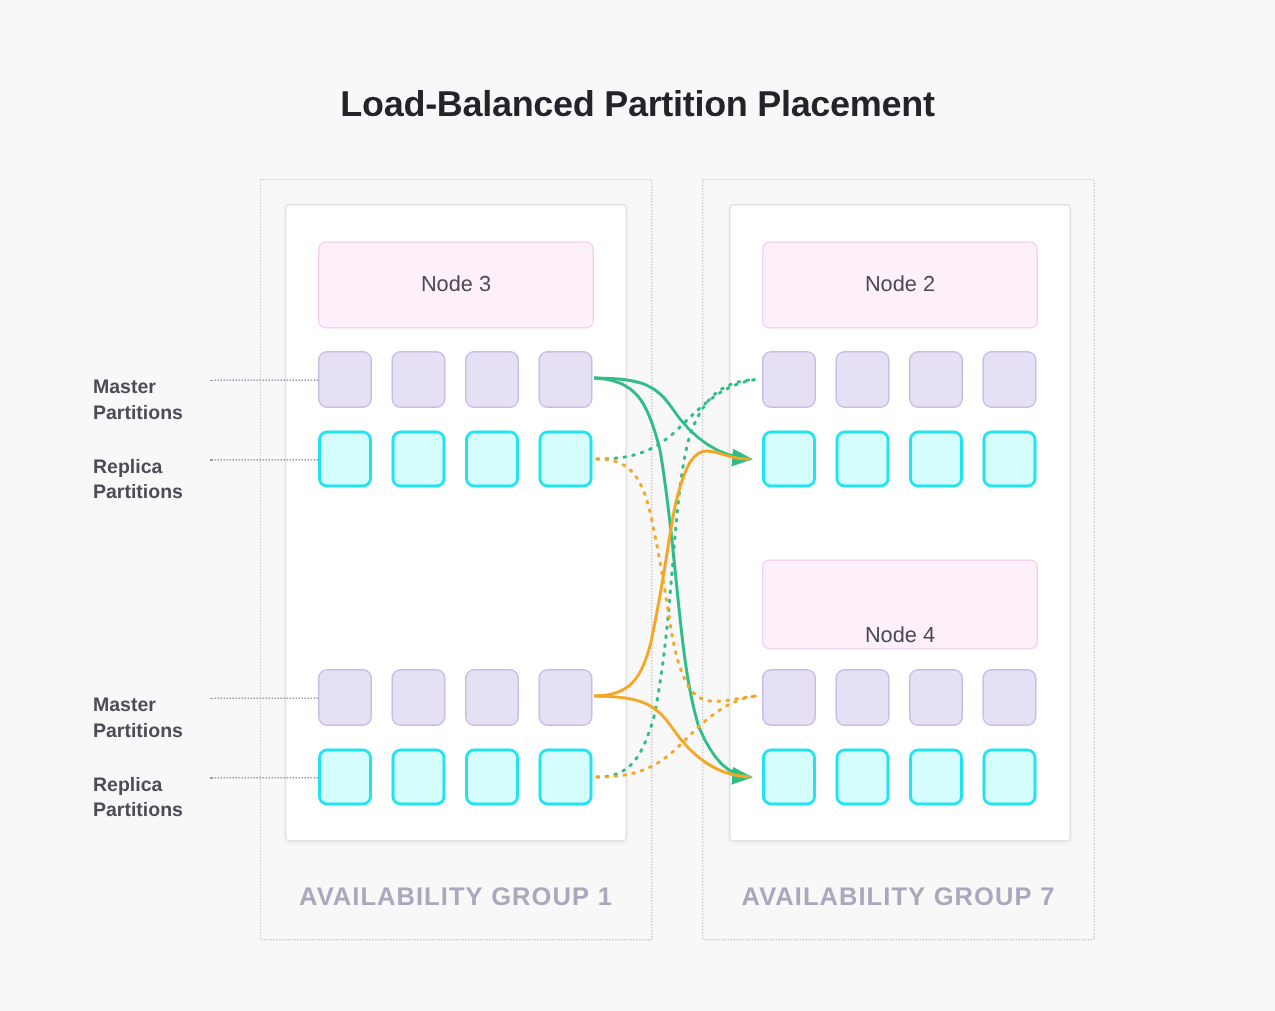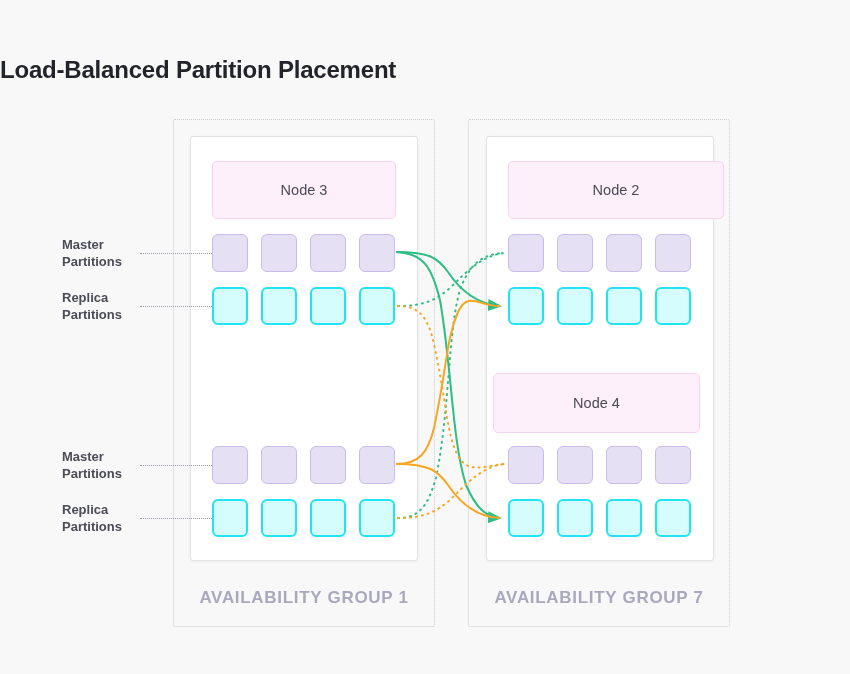--- a/index.html
+++ b/index.html
@@ -19,20 +19,21 @@
     width: 850px;
     height: 674px;
   }
 
   
   .title {
     position: absolute;
     left: 0;
     top: 56px;
     width: 850px;
+    text-align: center;
     font-size: 24px;
     font-weight: bold;
     color: #22242a;
     letter-spacing: -0.2px;
   }
 
   
   .ag {
     position: absolute;
     border: 1px dotted #c9c9ce;
@@ -99,20 +100,21 @@
 
   
   .side-label {
     position: absolute;
     width: 110px;
     text-align: left;
     font-size: 13px;
     font-weight: bold;
     line-height: 17px;
     color: #4c4c57;
+    margin-top: 13px;
   }
   .leader {
     position: absolute;
     border-top: 1px dotted #9a9aa6;
     height: 0;
   }
 
   
   #links {
     position: absolute;
@@ -154,33 +156,33 @@
   <div class="part replica" style="left:261px; top:499px;"></div>
   <div class="part replica" style="left:310px; top:499px;"></div>
   <div class="part replica" style="left:359px; top:499px;"></div>
 
   <div class="ag" id="ag2">
     <div class="ag-label">AVAILABILITY GROUP 7</div>
   </div>
 
   <div class="card" id="card2"></div>
 
-  <div class="node-box" style="left:508px; top:161px; width:216px; height:58px;">
+  <div class="node-box" style="left:508px; top:161px; width:184px; height:58px;">
     <span>Node 2</span>
   </div>
   <div class="part master" style="left:508px; top:234px;"></div>
   <div class="part master" style="left:557px; top:234px;"></div>
   <div class="part master" style="left:606px; top:234px;"></div>
   <div class="part master" style="left:655px; top:234px;"></div>
   <div class="part replica" style="left:508px; top:287px;"></div>
   <div class="part replica" style="left:557px; top:287px;"></div>
   <div class="part replica" style="left:606px; top:287px;"></div>
   <div class="part replica" style="left:655px; top:287px;"></div>
 
-  <div class="node-box" style="left:493px; top:373px; width:207px; height:60px;">
+  <div class="node-box" style="left:508px; top:373px; width:184px; height:60px;align-items:flex-end;">
     <span>Node 4</span>
   </div>
   <div class="part master" style="left:508px; top:446px;"></div>
   <div class="part master" style="left:557px; top:446px;"></div>
   <div class="part master" style="left:606px; top:446px;"></div>
   <div class="part master" style="left:655px; top:446px;"></div>
   <div class="part replica" style="left:508px; top:499px;"></div>
   <div class="part replica" style="left:557px; top:499px;"></div>
   <div class="part replica" style="left:606px; top:499px;"></div>
   <div class="part replica" style="left:655px; top:499px;"></div>

